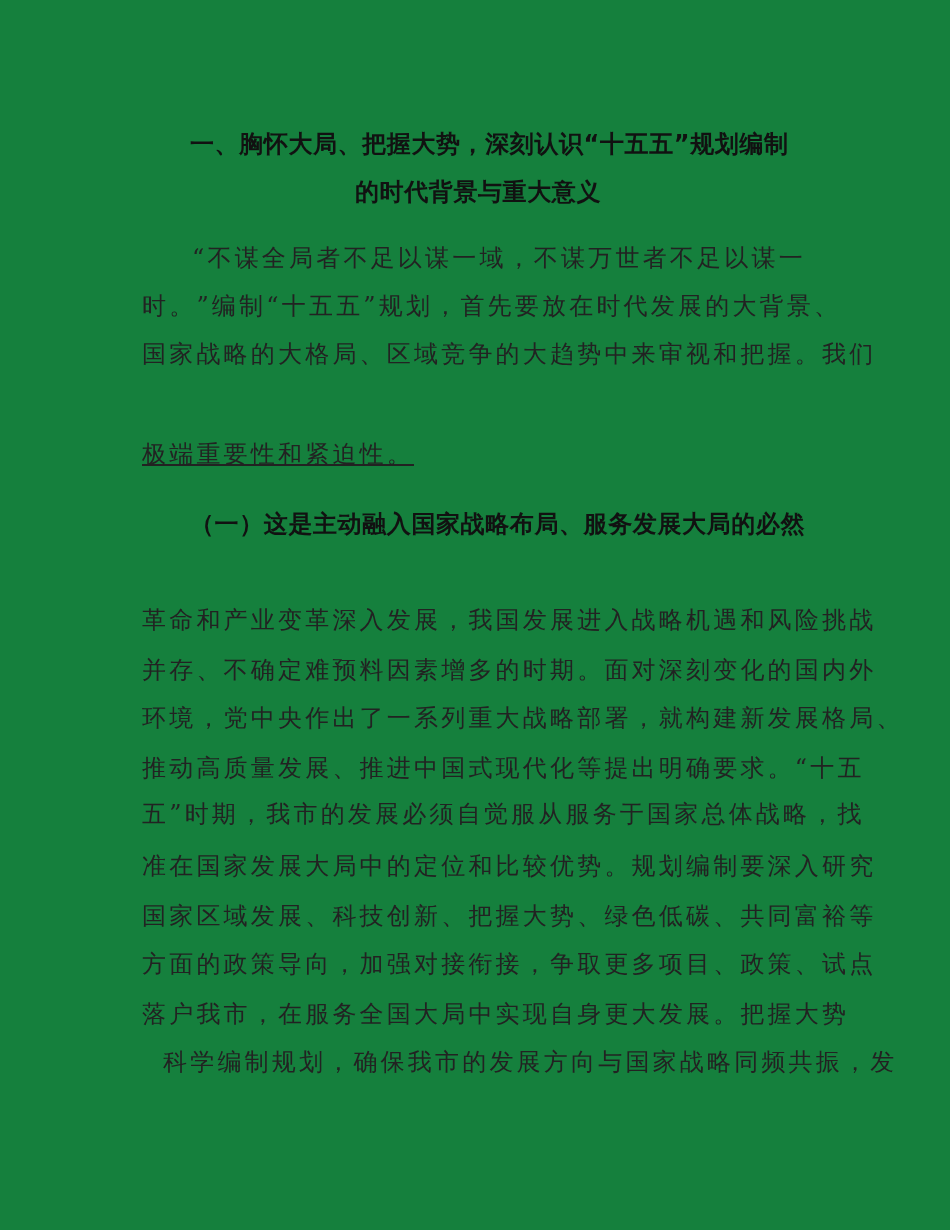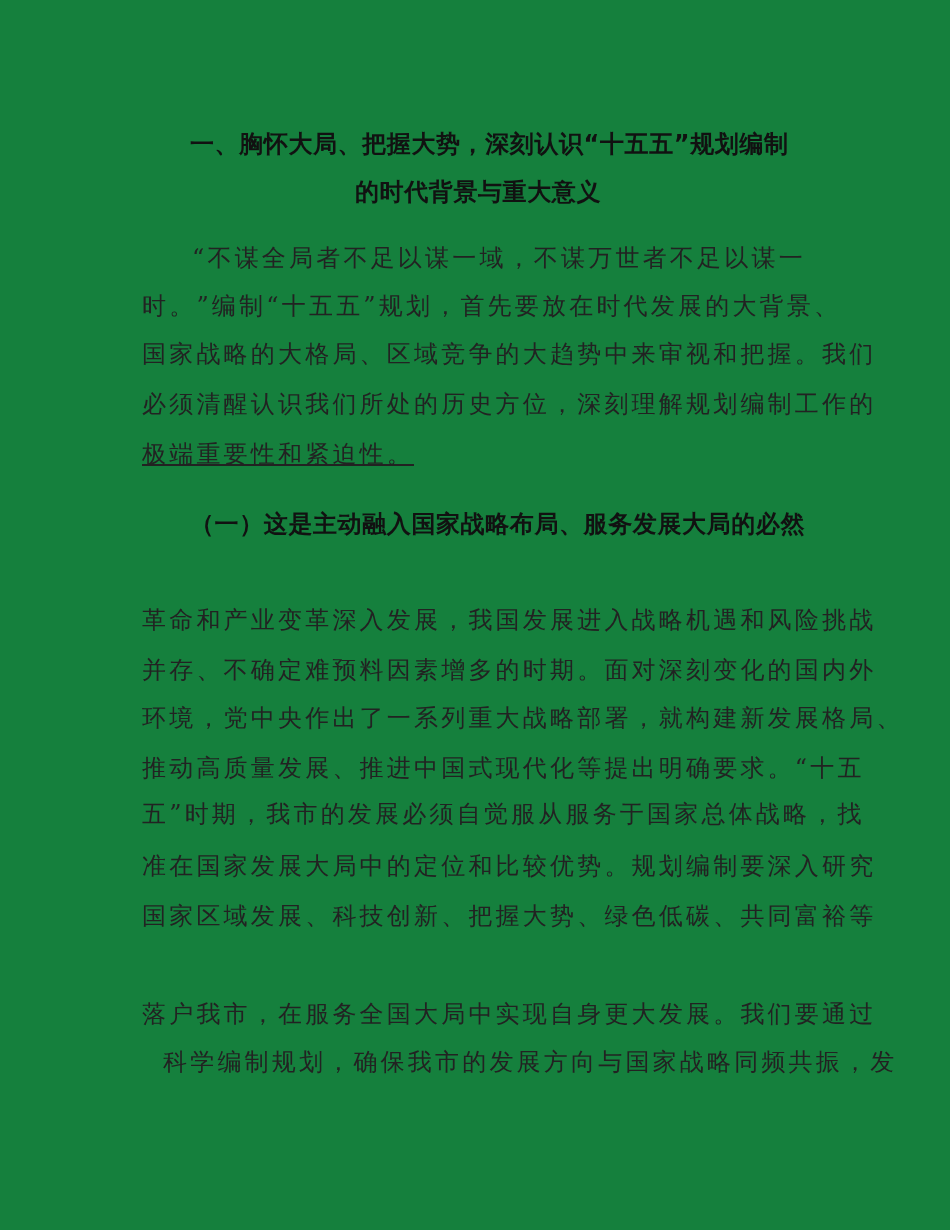--- a/index.html
+++ b/index.html
@@ -57,27 +57,27 @@
 <body>
 
 <div class="page">
 
   <div class="line heading indent2" style="top:120px;">一、胸怀大局、把握大势，深刻认识“十五五”规划编制</div>
   <div class="line heading" style="top:168px;text-align:center;">的时代背景与重大意义</div>
 
   <div class="line indent" style="top:234px; left:192px; width:580px;">“不谋全局者不足以谋一域，不谋万世者不足以谋一</div>
   <div class="line justify" style="top:282px;">时。”编制“十五五”规划，首先要放在时代发展的大背景、</div>
   <div class="line justify" style="top:330px;">国家战略的大格局、区域竞争的大趋势中来审视和把握。我们</div>
-  <div class="line justify" style="top:380px;">必须清醒认识我们所处的历史方位，深刻理解规划编制工作的</div>
   <div class="line" style="top:430px;text-decoration:underline;">极端重要性和紧迫性。</div>
 
   <div class="line heading indent2" style="top:500px;">（一）这是主动融入国家战略布局、服务发展大局的必然</div>
   <div class="line justify" style="top:596px;">革命和产业变革深入发展，我国发展进入战略机遇和风险挑战</div>
   <div class="line justify" style="top:646px;">并存、不确定难预料因素增多的时期。面对深刻变化的国内外</div>
   <div class="line justify" style="top:694px;">环境，党中央作出了一系列重大战略部署，就构建新发展格局、</div>
   <div class="line justify" style="top:744px;">推动高质量发展、推进中国式现代化等提出明确要求。“十五</div>
   <div class="line justify" style="top:790px;">五”时期，我市的发展必须自觉服从服务于国家总体战略，找</div>
   <div class="line justify" style="top:842px;">准在国家发展大局中的定位和比较优势。规划编制要深入研究</div>
   <div class="line justify" style="top:892px;">国家区域发展、科技创新、把握大势、绿色低碳、共同富裕等</div>
-  <div class="line justify" style="top:990px;">落户我市，在服务全国大局中实现自身更大发展。我们要通过</div>
+  <div class="line justify" style="top:940px;">方面的政策导向，加强对接衔接，争取更多项目、政策、试点</div>
+  <div class="line justify" style="top:990px;">落户我市，在服务全国大局中实现自身更大发展。把握大势</div>
   <div class="line justify" style="top:1038px;margin-left:21px;">科学编制规划，确保我市的发展方向与国家战略同频共振，发</div>
 
 </div>
 
 </body></html>

